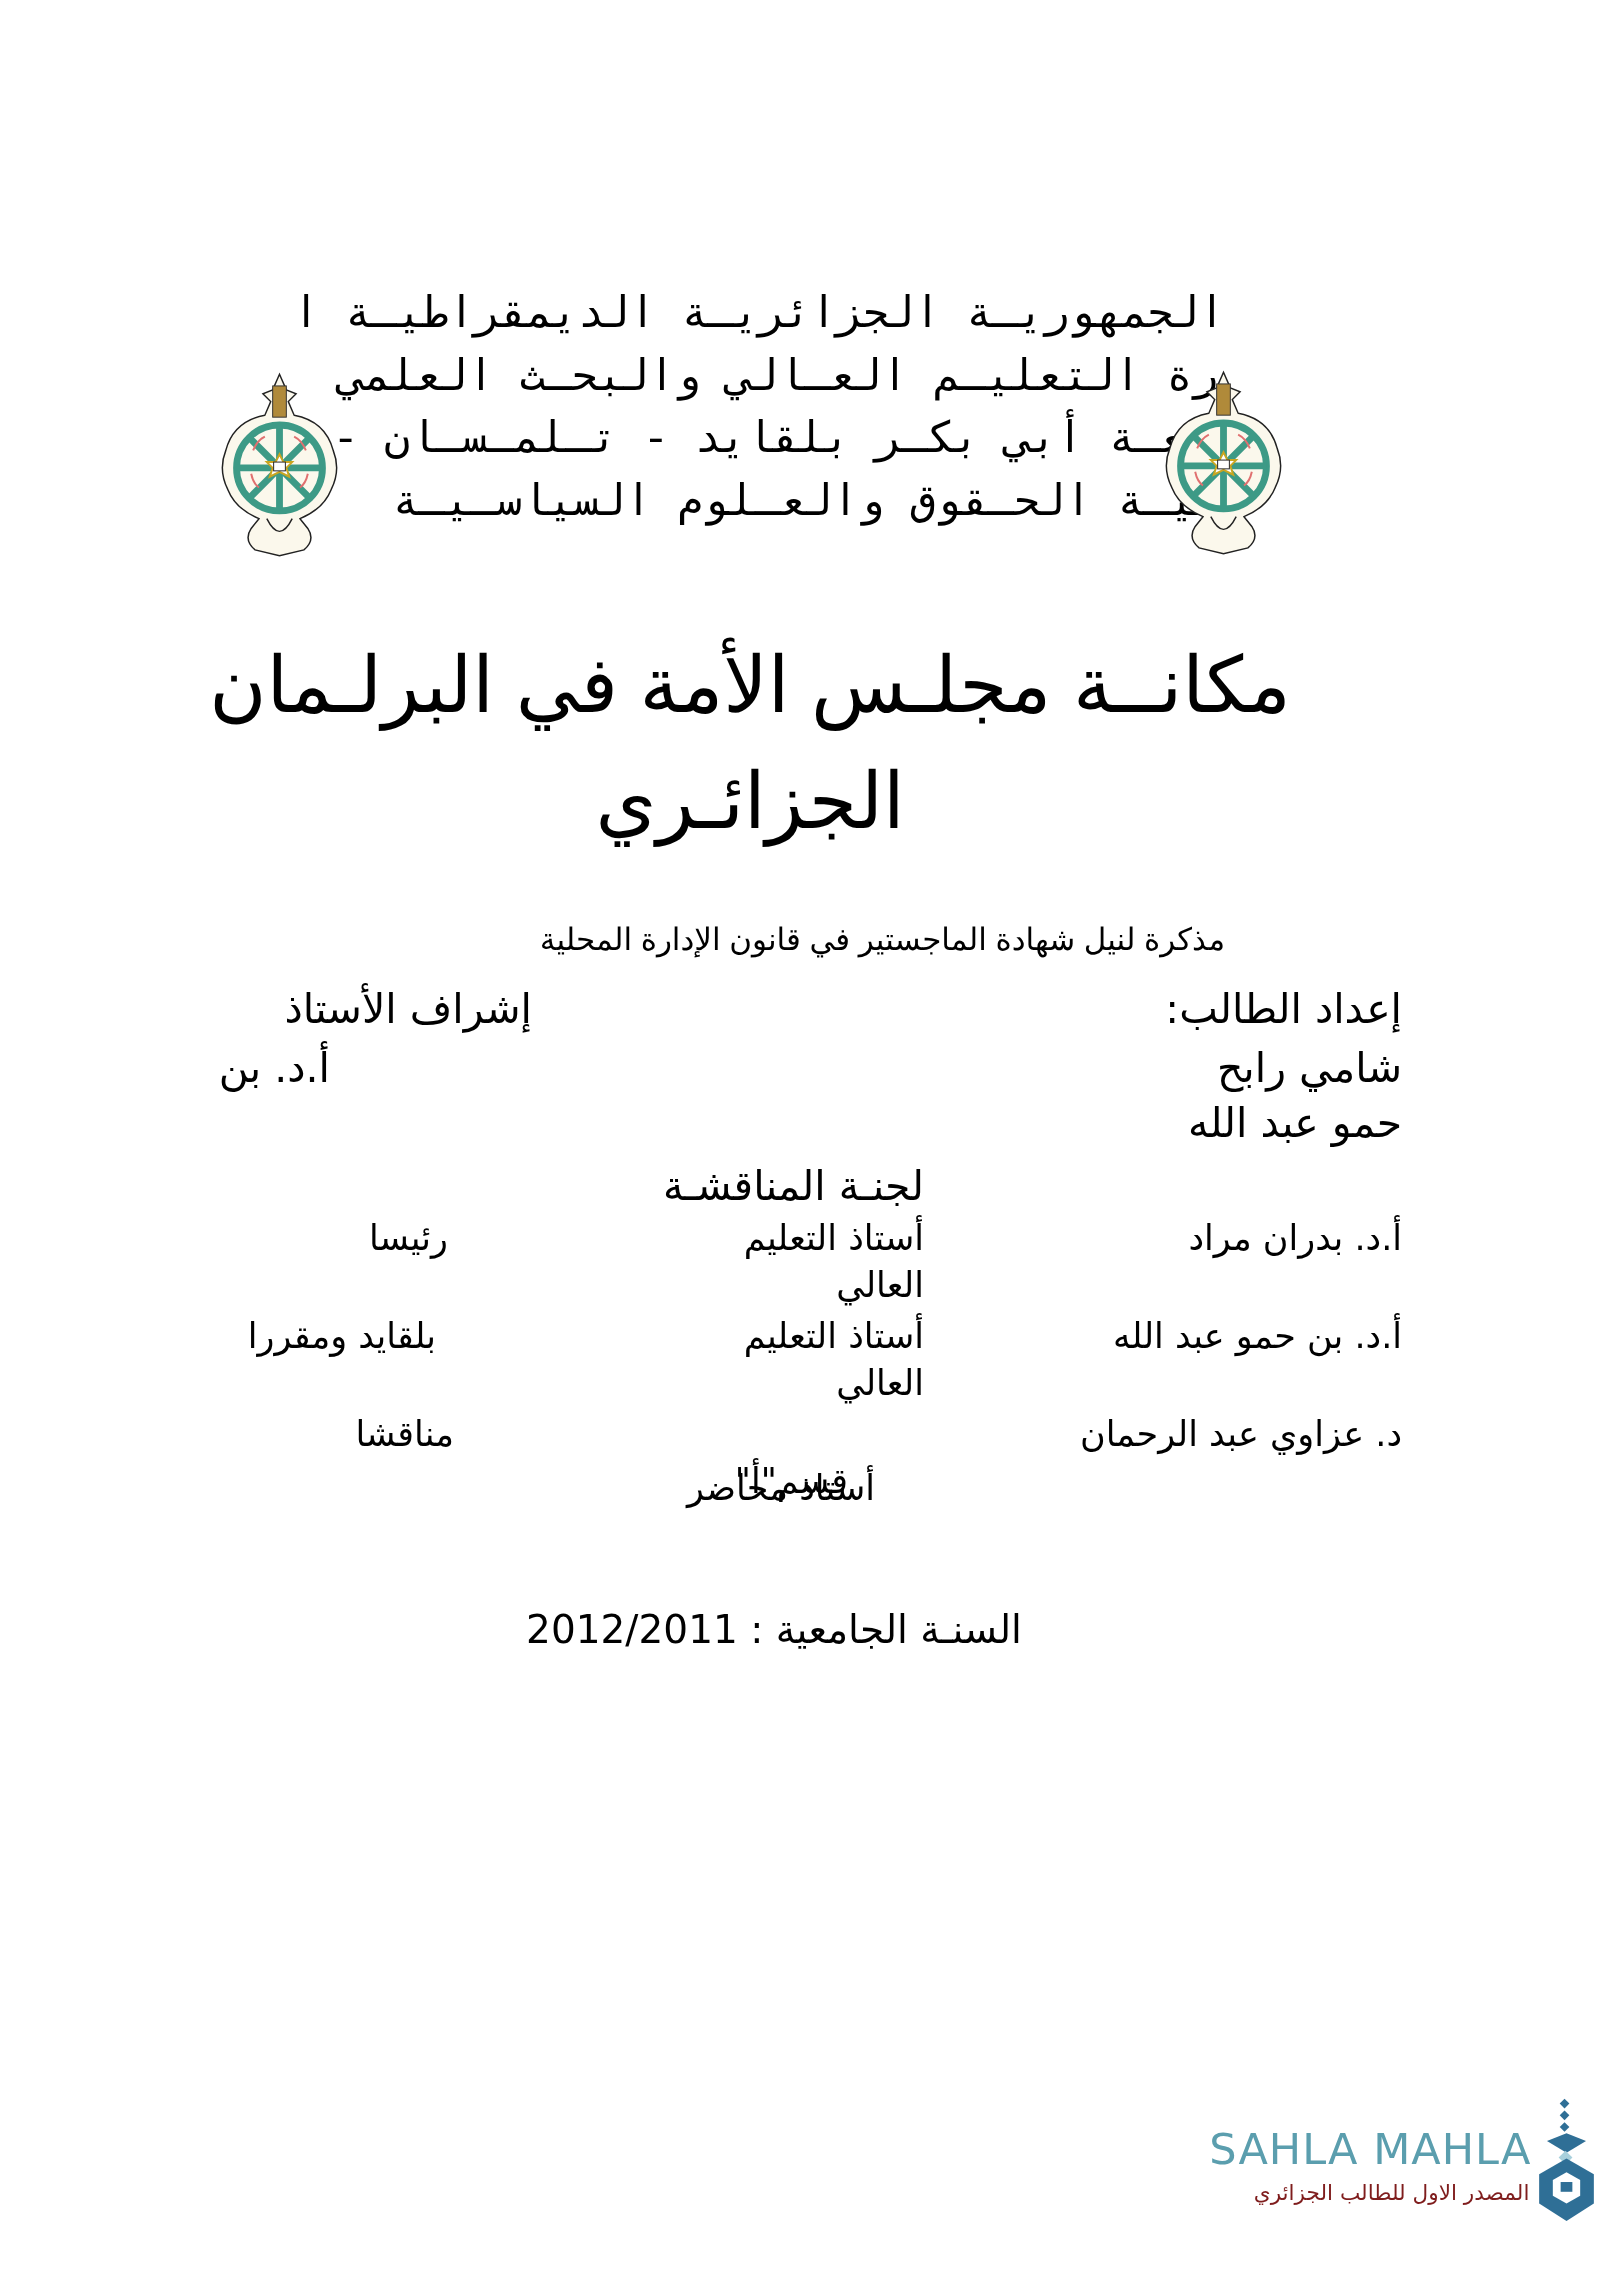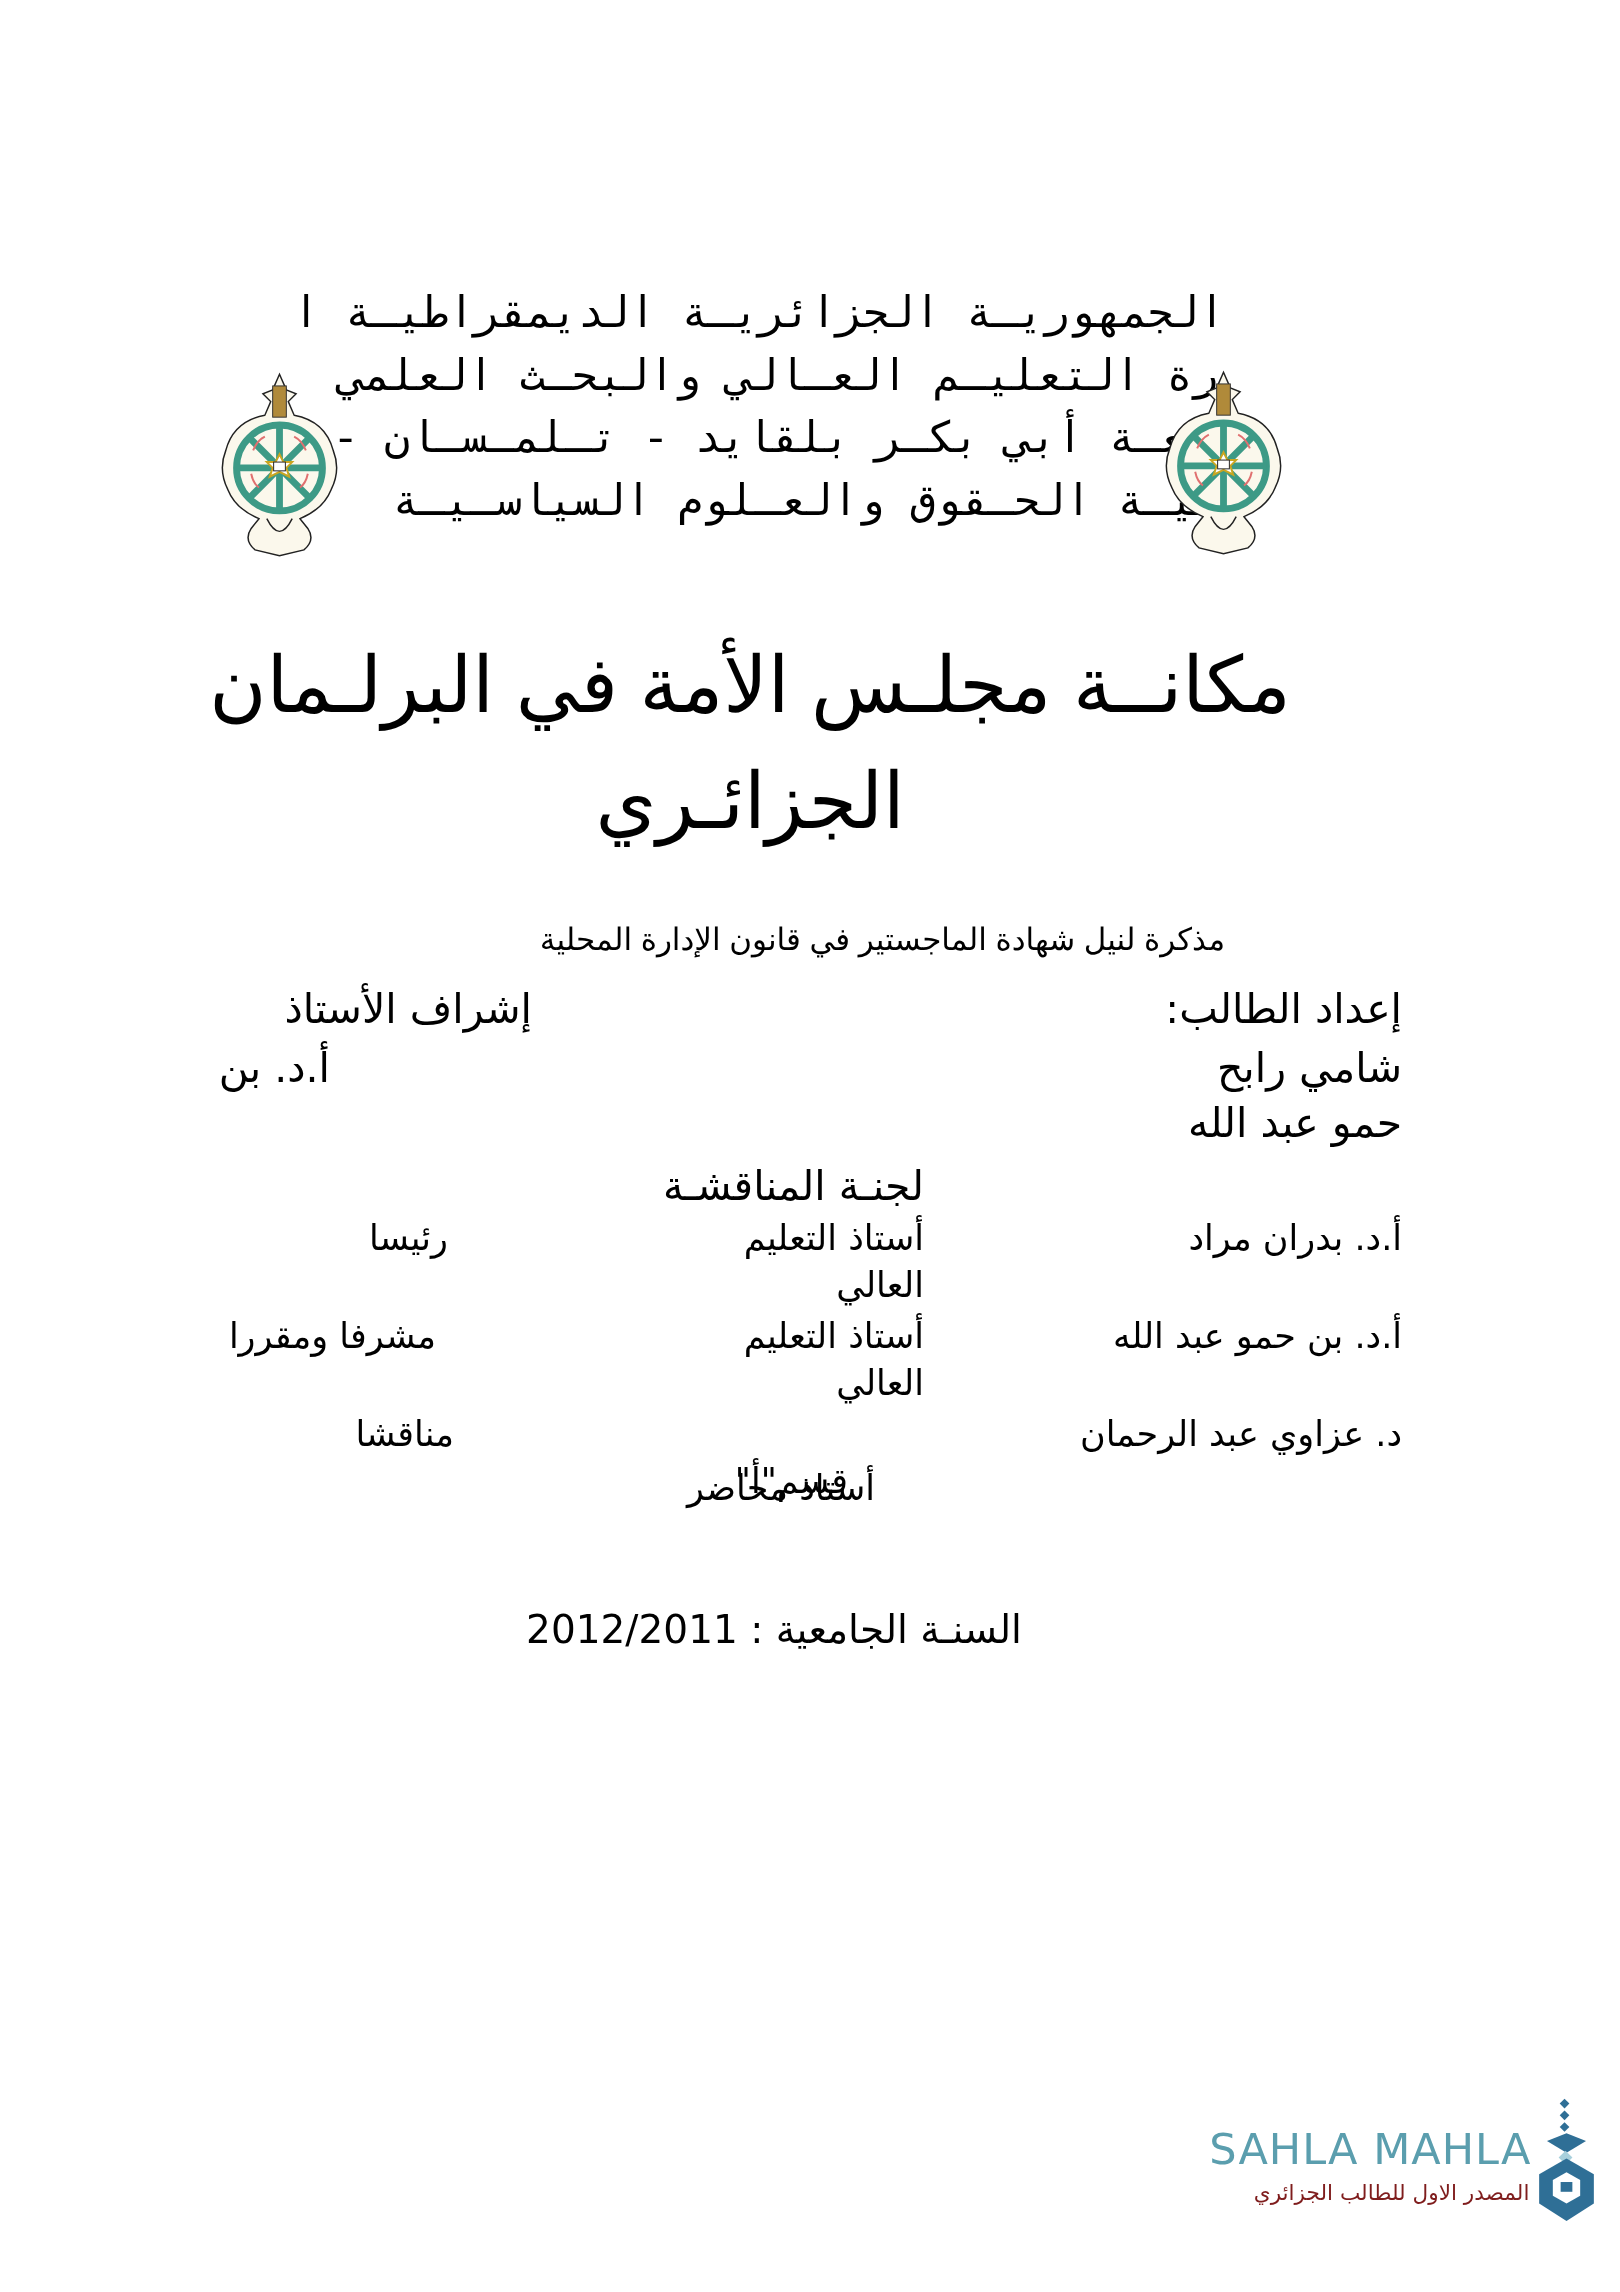--- a/index.html
+++ b/index.html
@@ -100,21 +100,21 @@
   <div class="abs mid" style="right:218px; top:1215px;">أ.د. بدران مراد</div>
   <div class="abs mid" style="right:696px; top:1215px;">أستاذ التعليم</div>
   <div class="abs mid" style="right:696px; top:1262px;">العالي</div>
   <div class="abs mid" style="right:1172px; top:1215px;">رئيسا</div>
 </div>
 
 <div>
   <div class="abs mid" style="right:218px; top:1313px;">أ.د. بن حمو عبد الله</div>
   <div class="abs mid" style="right:696px; top:1313px;">أستاذ التعليم</div>
   <div class="abs mid" style="right:696px; top:1360px;">العالي</div>
-  <div class="abs mid" style="right:1184px; top:1313px;">مشرفا ومقررا</div>
+  <div class="abs mid" style="right:1184px; top:1313px;">بلقايد ومقررا</div>
 </div>
 
 <div>
   <div class="abs mid" style="right:218px; top:1411px;">د. عزاوي عبد الرحمان</div>
   <div class="abs mid" style="right:745px; top:1465px;text-align:right;">أستاذ محاضر</div>
   <div class="abs mid" style="right:772px; top:1458px;">قسم"أ"</div>
   <div class="abs mid" style="right:1166px; top:1411px;">مناقشا</div>
 </div>
 
 <div id="year" class="abs">

